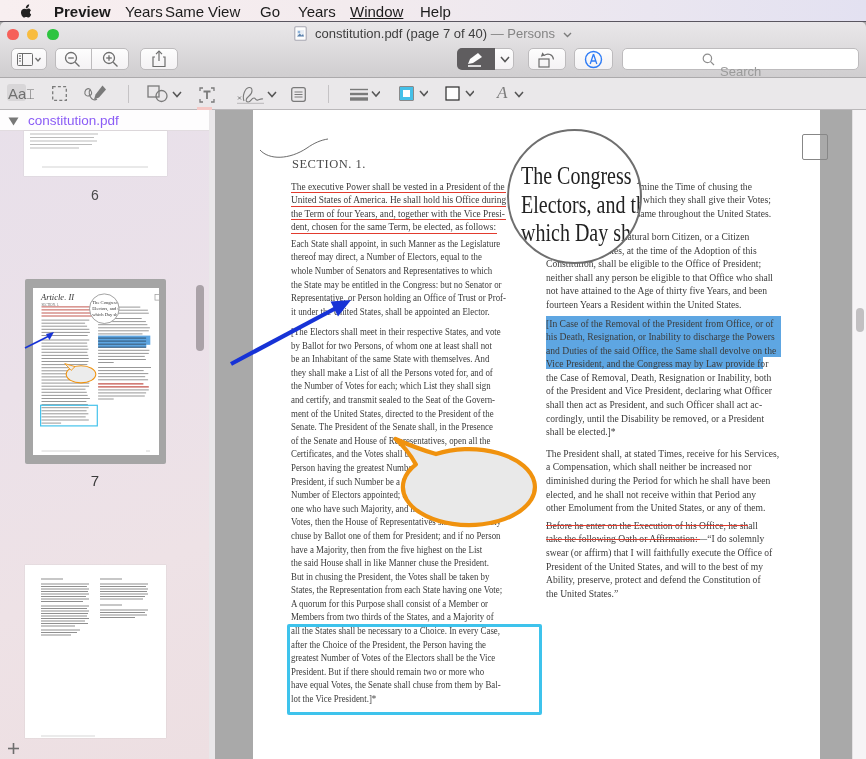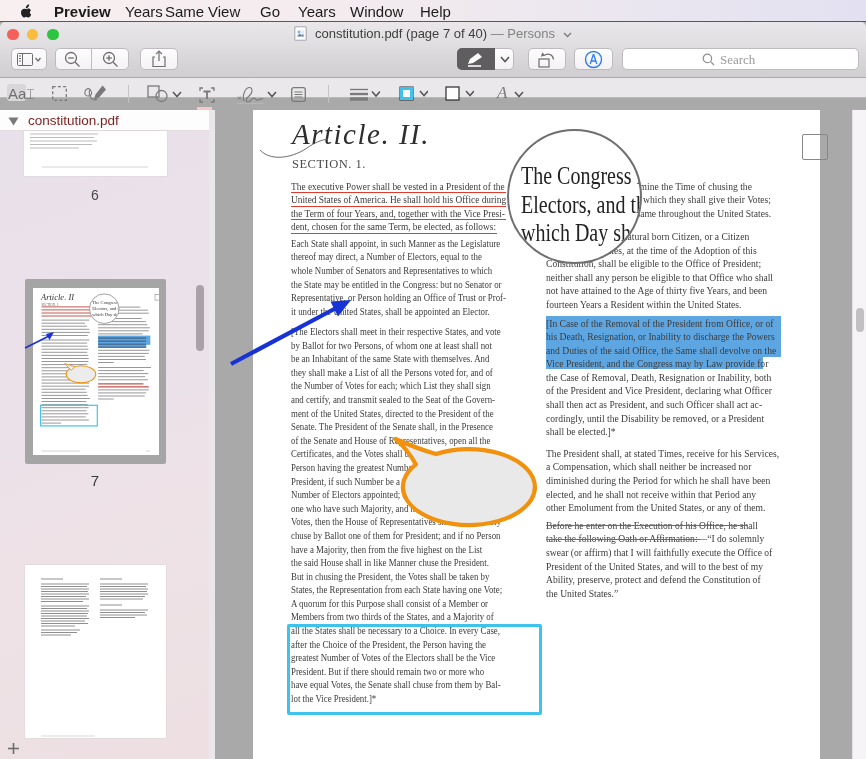--- a/index.html
+++ b/index.html
@@ -15,21 +15,21 @@
   
   #titlebar{left:0;top:22px;width:866px;height:56px;
     background:linear-gradient(180deg,#e9e7e9 0%,#e0dee0 40%,#d6d4d6 75%,#d0ced0 100%);
     border-bottom:1px solid #acaaac;box-sizing:border-box;border-radius:5px 5px 0 0;}
   .light{position:absolute;top:6.5px;width:11.5px;height:11.5px;border-radius:50%;}
   #title{left:0;top:4px;width:866px;height:18px;text-align:center;
      font-size:13px;color:#3e3e3e;}
   .tbtn{position:absolute;top:26px;height:22px;background:linear-gradient(180deg,#fdfdfd,#f4f2f4);
      border:1px solid #bdbbbd;border-radius:5px;box-sizing:border-box;}
   
-  #markupbar{left:0;top:78px;width:866px;height:20px;background:#eae8ea;
+  #markupbar{left:0;top:78px;width:866px;height:32px;background:#eae8ea;
     border-bottom:1px solid #bab8ba;box-sizing:border-box;}
   .msep{position:absolute;top:7px;width:1px;height:18px;background:#c5c3c5;}
   
   #content{left:0;top:110px;width:866px;height:649px;background:#a9a9a9;overflow:hidden;}
   #sidebar{left:0;top:0;width:209px;height:649px;overflow:hidden;
     background:linear-gradient(160deg,#e8e0ea 0%,#ebe1e9 40%,#eee2e6 70%,#eddfe2 100%);}
   #sbheader{left:0;top:0;width:209px;height:21px;background:rgba(255,255,255,0.93);
     border-bottom:1px solid #e2dce0;box-sizing:border-box;}
   #sbstrip{left:209px;top:0;width:6px;height:649px;background:#e9e7e9;}
   #page{left:253px;top:0;width:567px;height:649px;background:#fff;}
@@ -45,21 +45,21 @@
 <div class="abs" id="menubar">
   <svg class="mi" style="left:20px;top:4px" width="13" height="15" viewBox="0 0 13 15">
     <path fill="#222" d="M9.2,3.4 C9.9,2.6 10.3,1.5 10.2,0.4 C9.2,0.5 8.1,1.1 7.4,1.9 C6.8,2.6 6.3,3.8 6.5,4.8 C7.5,4.9 8.6,4.2 9.2,3.4 z M10.1,5.1 C8.9,5 7.9,5.8 7.3,5.8 C6.7,5.8 5.8,5.1 4.8,5.2 C3.1,5.2 1.1,6.6 1.1,9.4 C1.1,12.2 3.1,15 4.5,15 C5.3,15 5.8,14.4 6.9,14.4 C8,14.4 8.4,15 9.4,15 C10.8,15 12,12.9 12.4,11.7 C10.9,11 10.3,8.4 12.1,7.2 C11.5,6 10.7,5.2 10.1,5.1 z" transform="scale(0.9)"></path>
   </svg>
   <div class="mi" style="left:54px;font-weight:bold;">Preview</div>
   <div class="mi" style="left:125px;">Years</div>
   <div class="mi" style="left:165px;">Same</div>
   <div class="mi" style="left:208px;text-align:right;">View</div>
   <div class="mi" style="left:260px;">Go</div>
   <div class="mi" style="left:298px;">Years</div>
-  <div class="mi" style="left:350px;">Window</div>
+  <div class="mi" style="left:350px;text-decoration:underline;">Window</div>
   <div class="mi" style="left:420px;">Help</div>
 </div>
 <div class="abs" id="titlebar">
   <div class="light" style="left:7.2px;background:#f6605a;"></div>
   <div class="light" style="left:26.8px;background:#f8bc3f;"></div>
   <div class="light" style="left:47.2px;background:#2ec440;"></div>
   <div class="abs" id="title">
     <svg style="vertical-align:-3px" width="13" height="15" viewBox="0 0 13 15">
       <rect x="0.8" y="0.8" width="11.4" height="13.4" rx="1" fill="#fdfdfd" stroke="#a8a8b2" stroke-width="1.1"></rect>
       <rect x="3" y="4" width="7" height="6.5" fill="#e8eef5"></rect>
@@ -125,21 +125,21 @@
   <svg class="abs" style="left:584px;top:28px" width="19" height="19" viewBox="0 0 19 19">
     <circle cx="9.5" cy="9.5" r="8" fill="none" stroke="#2f7cf6" stroke-width="1.4"></circle>
     <path d="M9.5,4 L12.8,14 M9.5,4 L6.2,14 M7.1,11 L11.9,11" stroke="#2f7cf6" stroke-width="1.3" fill="none"></path>
   </svg>
 
   <div class="tbtn" style="left:622px;width:237px;background:#fff;"></div>
   <svg class="abs" style="left:702px;top:31px" width="13" height="13" viewBox="0 0 13 13">
     <circle cx="5.4" cy="5.4" r="4.2" fill="none" stroke="#8e8e8e" stroke-width="1.2"></circle>
     <line x1="8.6" y1="8.6" x2="12" y2="12" stroke="#8e8e8e" stroke-width="1.2"></line>
   </svg>
-  <div class="abs" style="left:720px;top:30px;font-size:13px;color:#9b9b9b;font-family:Liberation Serif, serif;">Search</div>
+  <div class="abs" style="left:720px;top:42px;font-size:13px;color:#9b9b9b;">Search</div>
 </div>
 <div class="abs" id="markupbar">
   <div class="abs" style="left:7px;top:6px;width:19px;height:17px;background:#d8d6d8;border-radius:3px;"></div>
   <div class="abs" style="left:8px;top:7px;font-size:15px;color:#6f6f6f;font-family:'Liberation Sans';">Aa<span style="font-size:14px;">⌶</span></div>
   <svg class="abs" style="left:52px;top:8px" width="15" height="15" viewBox="0 0 15 15">
     <rect x="0.7" y="0.7" width="13.6" height="13.6" fill="none" stroke="#7a7a7a" stroke-width="1.3" stroke-dasharray="3 2.2"></rect>
   </svg>
   <svg class="abs" style="left:83px;top:6px" width="24" height="20" viewBox="0 0 24 20">
     <path d="M8,7 C7,3.5 3,4 2,7.5 C1,11 4,13 7,11.5 C9,10.5 9,8.5 8,7 C6.5,5 5,8 7.5,13 C9,16 12,16.5 14,15" fill="none" stroke="#7a7a7a" stroke-width="1.1"></path>
     <path d="M19.5,1.5 L23,5.5 L16,13.5 L11,15.5 L12.5,10.5 z" fill="#7a7a7a"></path>
@@ -189,21 +189,21 @@
   <svg class="abs" style="left:514px;top:13px" width="10" height="7" viewBox="0 0 10 7">
       <path d="M1,1 L5,5.5 L9,1" stroke="#555" stroke-width="1.5" fill="none"></path>
     </svg>
 </div>
 <div class="abs" id="content">
   <div class="abs" id="sidebar">
     <div class="abs" id="sbheader">
       <svg class="abs" style="left:8px;top:7px" width="11" height="9" viewBox="0 0 11 9">
           <path d="M0.5,0.5 L10.5,0.5 L5.5,8.5 z" fill="#787878"></path>
         </svg>
-      <div class="abs" style="left:28px;top:2.5px;font-size:13.5px;color:#7f1d1d;">constitution.pdf</div>
+      <div class="abs" style="left:28px;top:2.5px;font-size:13.5px;color:#8b5cf6;">constitution.pdf</div>
     </div>
 
     <div class="abs" style="left:24px;top:21px;width:143px;height:45px;background:#fff;box-shadow:0 0 1px #bbb;">
       <svg width="143" height="45" viewBox="0 0 143 45">
         <g stroke="#a9a9a9" stroke-width="0.8">
           <line x1="6" y1="3" x2="74" y2="3"></line>
             <line x1="6" y1="6.5" x2="70" y2="6.5"></line>
           <line x1="6" y1="10" x2="73" y2="10"></line>
             <line x1="6" y1="13.5" x2="68" y2="13.5"></line>
           <line x1="6" y1="17" x2="55" y2="17"></line>
@@ -355,21 +355,20 @@
 
     <svg class="abs" style="left:22px;top:216px" width="36" height="26" viewBox="0 0 36 26">
       <line x1="3" y1="22" x2="27" y2="10" stroke="#1733d6" stroke-width="1.6"></line>
       <path d="M32,6 L24,8 L27.5,14 z" fill="#1733d6"></path>
     </svg>
 
     <div class="abs" style="left:195.5px;top:175px;width:8.5px;height:66px;background:#aaa2a8;border-radius:4.5px;"></div>
   </div>
   <div class="abs" id="sbstrip"></div>
   <div class="abs" id="page">
-    <div class="abs" style="left:39px;top:8px;width:260px;height:42px;font-family:'Liberation Serif';font-style:italic;font-size:29px;color:#2e2e2e;letter-spacing:1.5px;">Article. II.</div>
     <svg class="abs" style="left:6px;top:28px" width="70" height="22" viewBox="0 0 70 22">
       <path d="M1,12 C10,22 30,22 48,10 C55,5 62,2 69,1" fill="none" stroke="#5a5a5a" stroke-width="0.9"></path>
     </svg>
     <div class="abs" style="left:39px;top:47px;font-family:'Liberation Serif';font-size:12.5px;color:#4a4a4a;letter-spacing:0.5px;">SECTION. 1.</div>
 
     <div class="abs" style="left:293px;top:206px;width:235px;height:40.5px;background:#5ea6e2;"></div>
     <div class="abs" style="left:293px;top:246.5px;width:217px;height:12.4px;background:#5ea6e2;"></div>
 
     <div class="col" id="L1" style="left:38px;top:69.5px;">The executive Power shall be vested in a President of the
 United States of America. He shall hold his Office during

